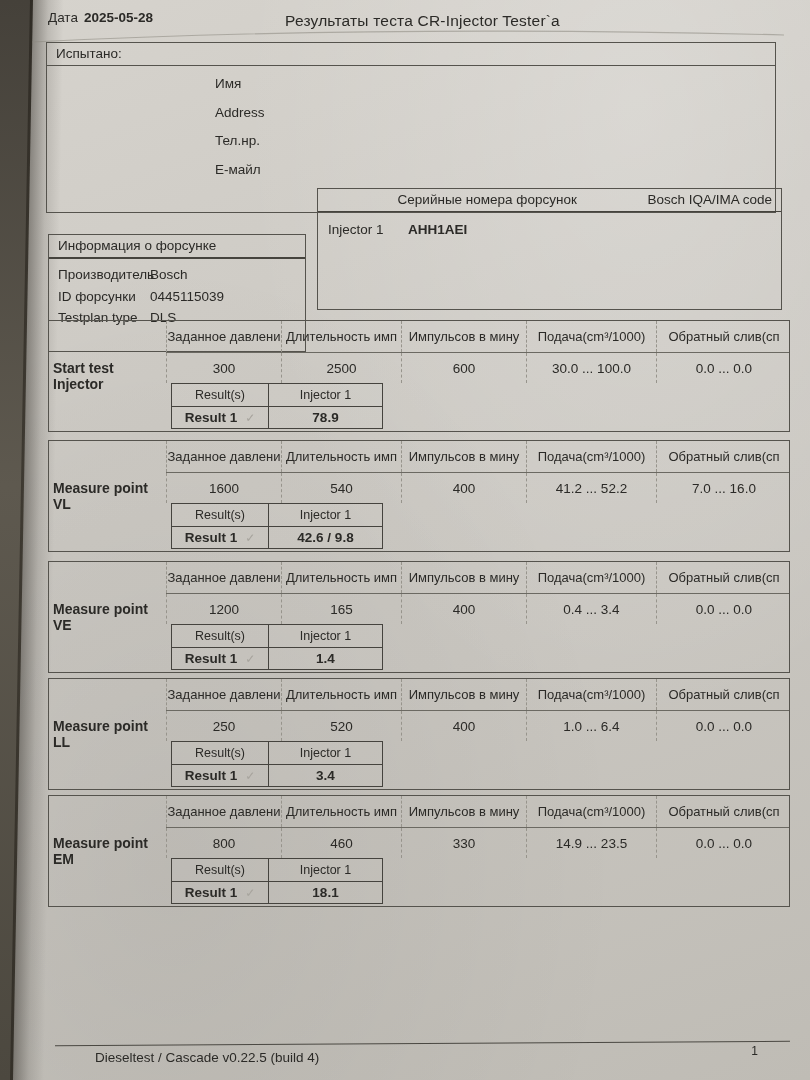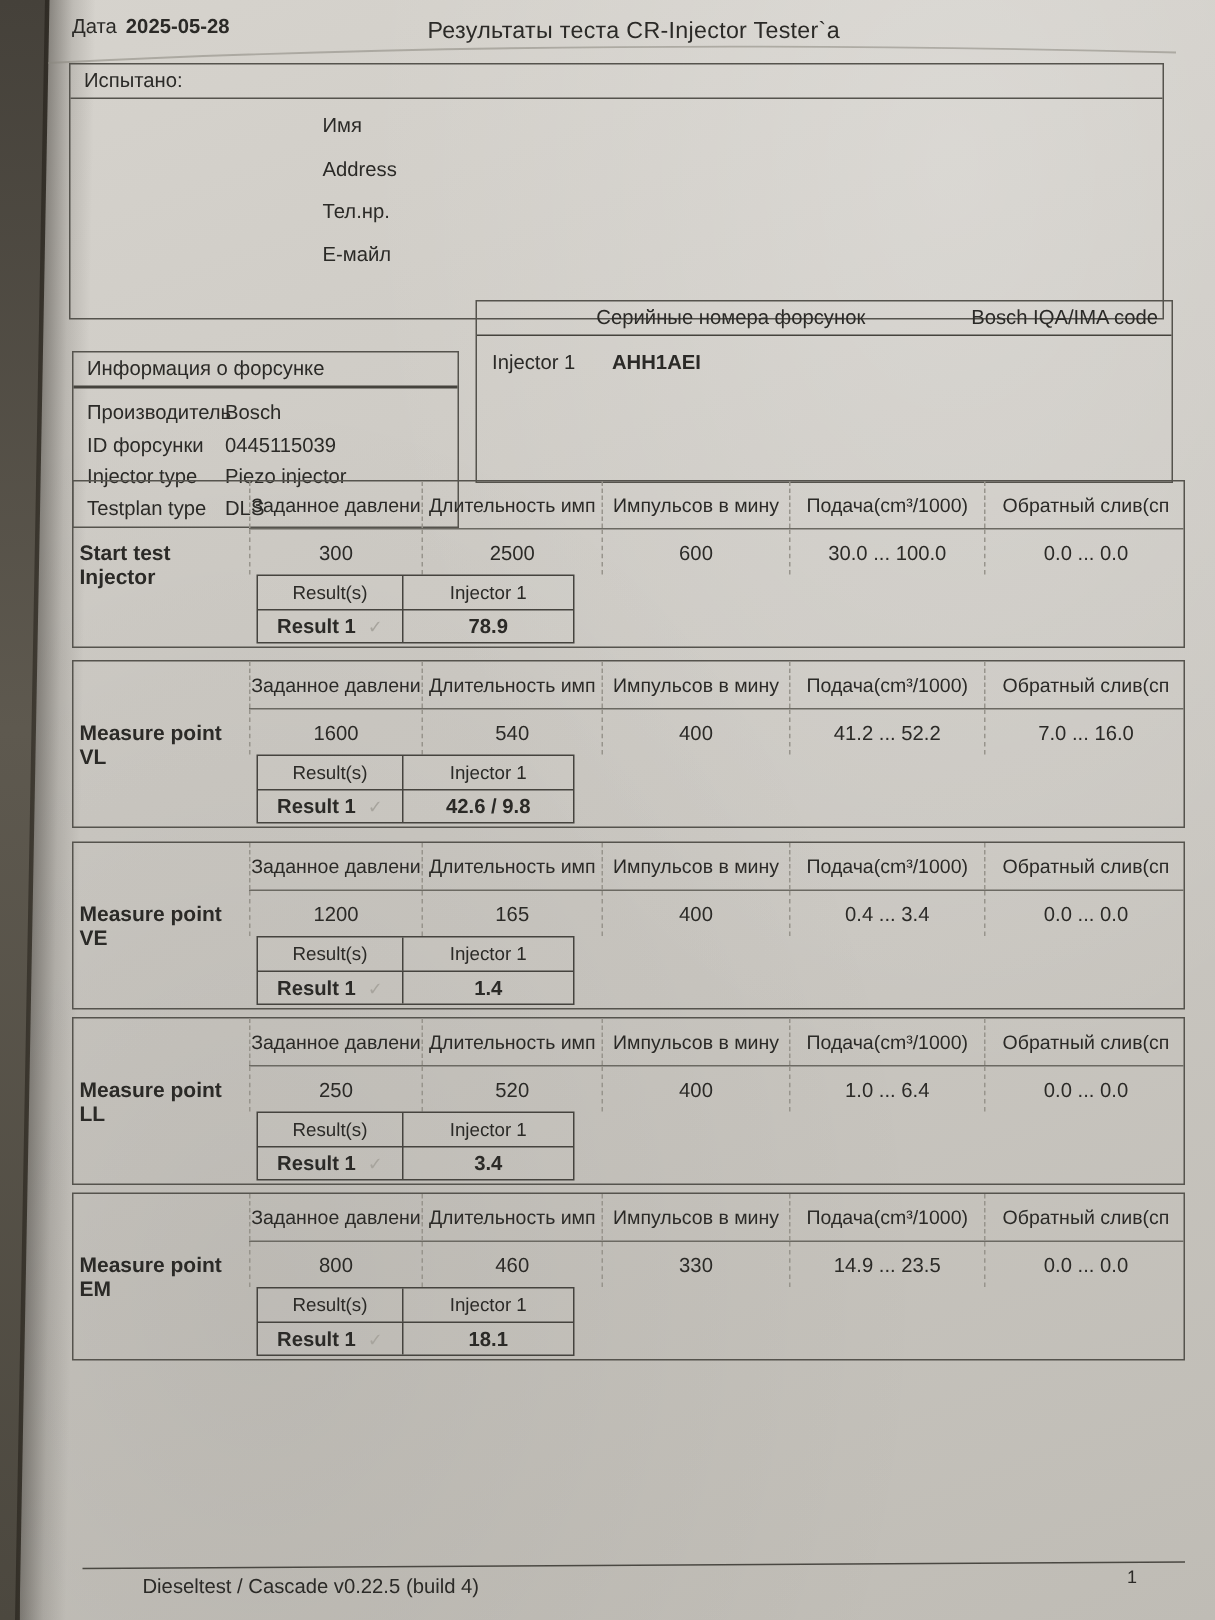--- a/index.html
+++ b/index.html
@@ -42,21 +42,21 @@
 
   
   .info-box { position:absolute; left:48px; top:190px; width:258px; height:118px; border:1.3px solid #55534d;margin-top:44px; }
   .info-box .box-h { padding:3px 9px 4px; font-size:13.5px; border-bottom:2px solid #45433d; }
   .info-rows { padding-top:5px; }
   .info-row { display:flex; padding:3.2px 9px 3.2px; font-size:13.5px; }
   .info-row .l { width:92px; flex:0 0 92px; }
   .info-row .v { font-weight:400; }
 
   
-  .serial-box { position:absolute; left:317px; top:188px; width:465px; height:122px; border:1.3px solid #55534d;margin-top:12px; }
+  .serial-box { position:absolute; left:317px; top:188px; width:465px; height:122px; border:1.3px solid #55534d; }
   .serial-box .box-h { display:flex; align-items:baseline; padding:3px 9px 4px; font-size:13.5px; border-bottom:1.6px solid #45433d; }
   .serial-box .box-h .c { flex:1; text-align:center; }
   .serial-box .box-h .r { text-align:right; white-space:nowrap; }
   .serial-rows { padding:10px 10px 0; }
   .serial-row { display:flex; font-size:13.5px; }
   .serial-row .l { width:80px; flex:0 0 80px; }
   .serial-row .v { font-weight:700; }
 
   
   .ttable { position:absolute; left:48px; width:742px; height:112px; border:1.3px solid #55534d; }
@@ -111,24 +111,20 @@
     <div class="info-rows">
       <div class="info-row">
         <span class="l">Производитель</span>
         <span class="v">Bosch</span>
       </div>
       <div class="info-row">
         <span class="l">ID форсунки</span>
         <span class="v">0445115039</span>
       </div>
       <div class="info-row">
-        <span class="l">Injector type</span>
-        <span class="v">Piezo injector</span>
-      </div>
-      <div class="info-row">
         <span class="l">Testplan type</span>
         <span class="v">DLS</span>
       </div>
     </div>
   </div>
 
   <div class="serial-box">
     <div class="box-h">
       <span class="c">Серийные номера форсунок</span>
       <span class="r">Bosch IQA/IMA code</span>

